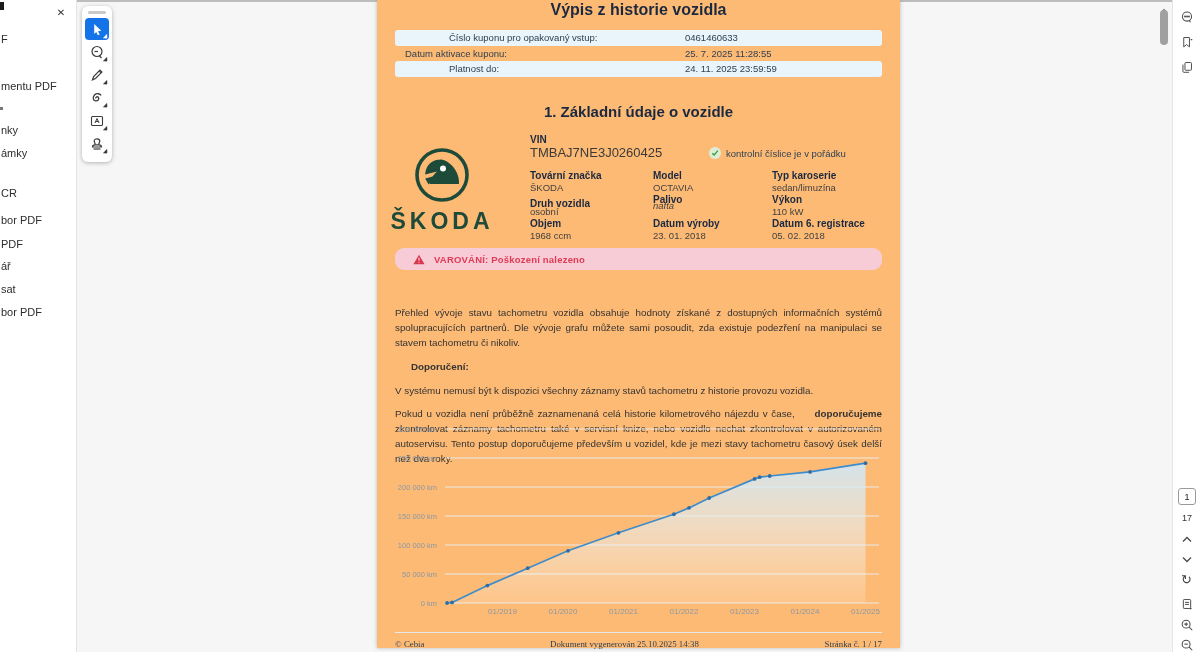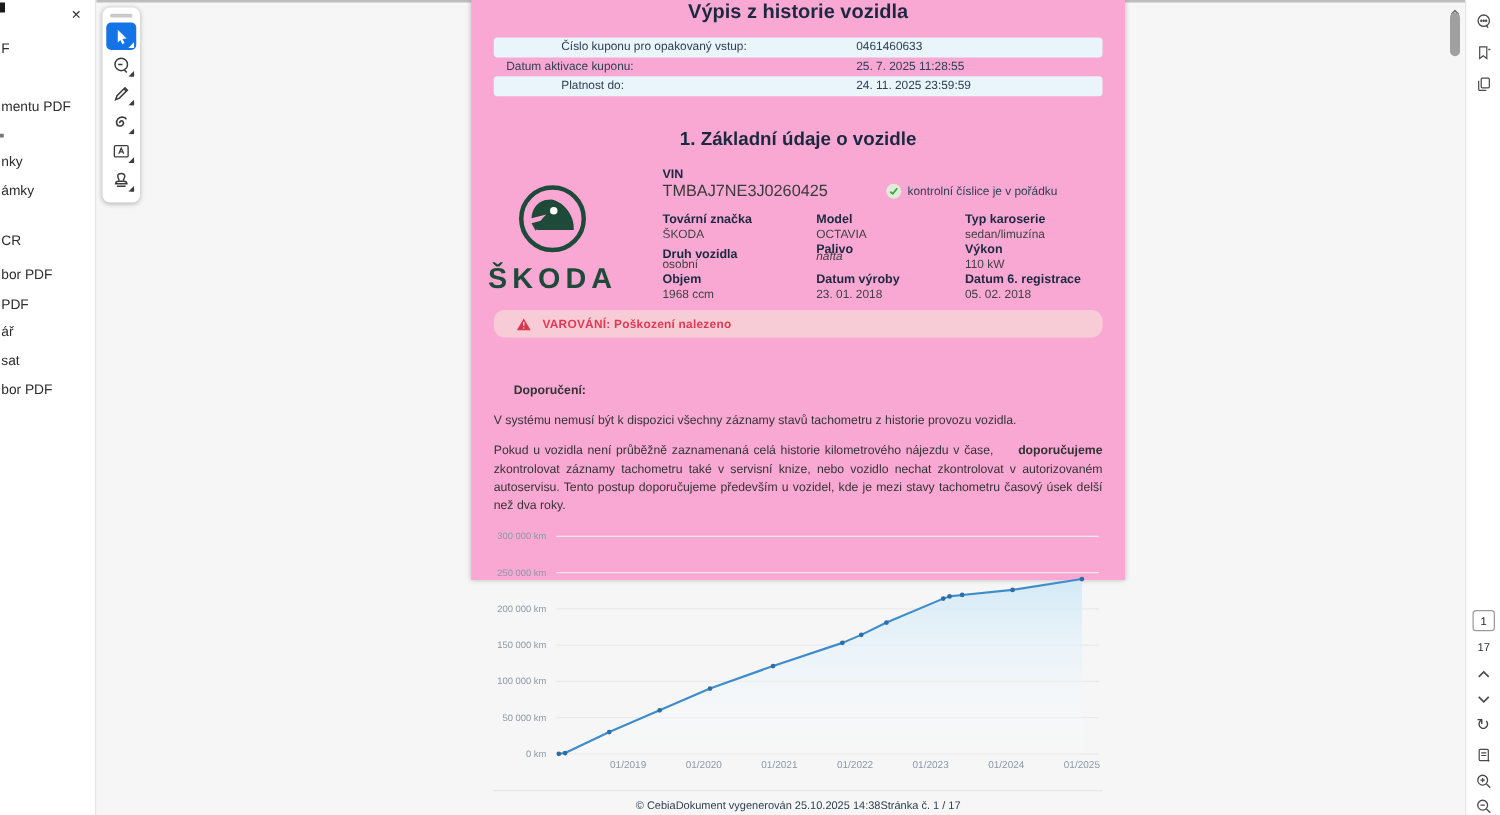--- a/index.html
+++ b/index.html
@@ -33,21 +33,21 @@
   .tool { position:relative; width:24px; height:22px; margin:1px auto; border-radius:4px;
           display:flex; align-items:center; justify-content:center; cursor:pointer; }
   .tool.selected { background:#1473e6; }
   .tool .dd { position:absolute; right:1px; bottom:1px; width:0; height:0;
               border-left:3px solid transparent; border-top:3px solid transparent;
               border-right:3px solid #3c3c3c; border-bottom:3px solid #3c3c3c;
               border-bottom-right-radius:1px; transform:scale(.8); }
   .tool svg { display:block; }
 
   
-  .page { position:absolute; left:377px; top:0; width:523px; height:464px; background:#f9a8d4;
+  .page { position:absolute; left:377px; top:0; width:523px; height:648px; background:#fdba74;
           box-shadow:0 0 4px rgba(0,0,0,.25); z-index:2; }
   .doc-title { position:absolute; left:0; top:1px; width:100%; text-align:center;
                font-size:16px; font-weight:bold; color:#1b2940; }
   .info-table { position:absolute; left:18px; top:30px; width:487px; }
   .info-row { height:15.5px; border-radius:3px; display:flex; align-items:center;
               font-size:9.5px; color:#2e4154; }
   .info-row.alt { background:#e9f4fb;padding-left:44px; }
   .info-row .lbl { padding-left:10px; }
   .info-row .val { position:absolute; left:290px; }
   .info-row { position:relative; }
@@ -74,22 +74,22 @@
 
   .body-text { position:absolute; left:18px; top:306px; width:487px; font-size:9.8px;
                line-height:1.52; color:#333; text-align:justify; }
   .body-text p { margin-bottom:9px; }
   .body-text .bold { font-weight:bold;margin-left:16px; }
 
   .chart-wrap { position:absolute; left:18px; top:424px; width:487px; height:196px; }
   .chart-wrap svg text { font-family:"Liberation Sans", sans-serif; }
 
   .doc-footer { position:absolute; left:18px; top:632px; width:487px; border-top:1px solid #e7e7e7;
-                padding-top:6px; display:flex; justify-content:center; font-size:8.8px;
-                color:#2c3e50; }
+                padding-top:6px; display:flex; justify-content:space-between; font-size:8.8px;
+                color:#2c3e50;font-family:Liberation Serif, serif; }
 
   
   .scroll-up { position:absolute; left:1159px; top:0px; width:10px; height:9px; text-align:center; z-index:3;}
   .scroll-thumb { position:absolute; left:1160px; top:10px; width:8px; height:35px;
                   background:#a0a0a0; border-radius:4px; z-index:3; cursor:pointer; }
 
   
   .rail { position:absolute; right:0; top:0; width:28px; height:652px; background:#fff;
           border-left:1px solid #e6e6e6; z-index:5; }
   .rail .ric { position:absolute; left:50%; transform:translateX(-50%); cursor:pointer;
@@ -238,20 +238,21 @@
       <svg width="12" height="11" viewBox="0 0 14 12">
         <path d="M7 0.5 L13.5 11.5 H0.5 Z" fill="#d6394f"></path>
         <rect x="6.3" y="3.6" width="1.4" height="4" rx="0.7" fill="#f8ccd6"></rect>
         <rect x="6.3" y="8.6" width="1.4" height="1.4" rx="0.7" fill="#f8ccd6"></rect>
       </svg>
       <span class="wtxt">VAROVÁNÍ: Poškození nalezeno</span>
     </div>
 
 
     <div class="body-text">
+      <p>Přehled vývoje stavu tachometru vozidla obsahuje hodnoty získané z dostupných informačních systémů spolupracujících partnerů. Dle vývoje grafu můžete sami posoudit, zda existuje podezření na manipulaci se stavem tachometru či nikoliv.</p>
       <p class="bold">Doporučení:</p>
       <p>V systému nemusí být k dispozici všechny záznamy stavů tachometru z historie provozu vozidla.</p>
       <p><span>Pokud u vozidla není průběžně zaznamenaná celá historie kilometrového nájezdu v čase, </span><span class="bold">doporučujeme</span><span> zkontrolovat záznamy tachometru také v servisní knize, nebo vozidlo nechat zkontrolovat v autorizovaném autoservisu. Tento postup doporučujeme především u vozidel, kde je mezi stavy tachometru časový úsek delší než dva roky.</span></p>
     </div>
 
     <div class="chart-wrap">
       <svg id="mileage-chart-svg" width="487" height="196" viewBox="0 0 487 196">
           <defs>
             <linearGradient id="areaGrad" x1="0" y1="0" x2="0" y2="1">
               <stop offset="0%" stop-color="#cfe8f7" stop-opacity="0.9"></stop>

